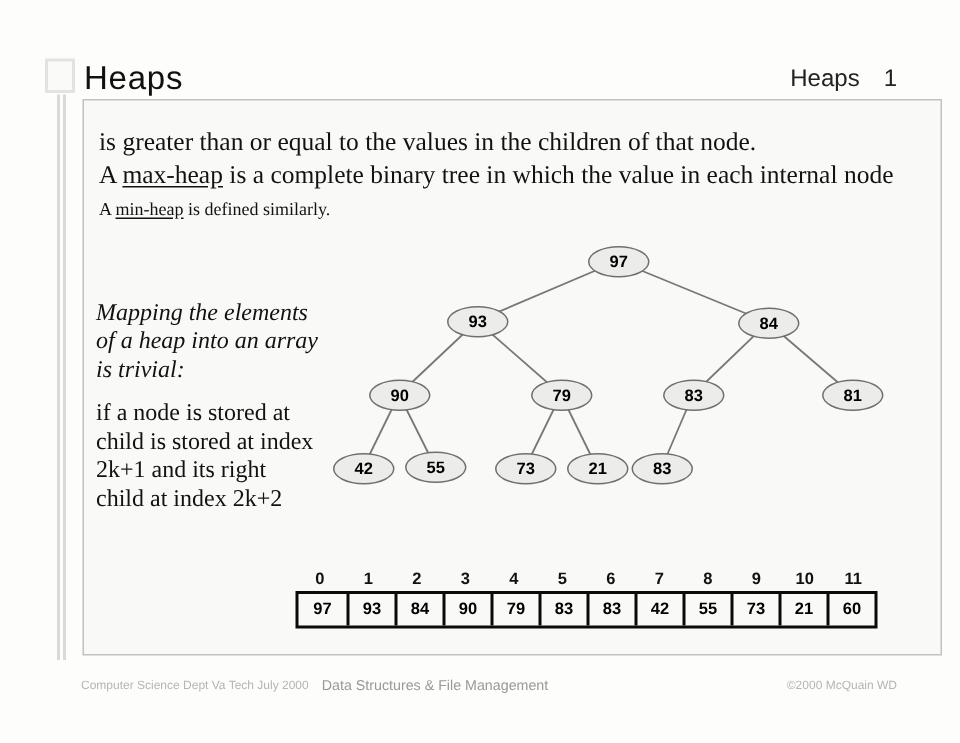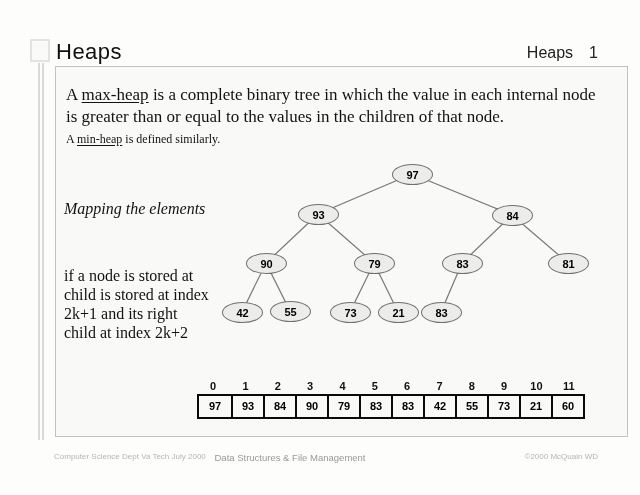--- a/index.html
+++ b/index.html
@@ -91,29 +91,31 @@
   <div class="page-title">Heaps</div>
 
   <div class="header-right">
     <span>Heaps</span>
     <span>1</span>
   </div>
 
   <div class="content-box"></div>
 
   <div class="intro-p1 serif">
+    <span class="l">is greater than or equal to the values in the children of that node.</span>
     <span class="l"><span>A </span><span class="uline">max-heap</span><span> is a complete binary tree in which the value in each internal node</span></span>
-    <span class="l">is greater than or equal to the values in the children of that node.</span>
   </div>
   <div class="intro-p2 serif">
     <span>A </span><span class="uline">min-heap</span><span> is defined similarly.</span>
   </div>
 
   <div class="map-p1 mapping serif">
     <span class="l">Mapping the elements</span>
+    <span class="l">of a heap into an array</span>
+    <span class="l">is trivial:</span>
   </div>
   <div class="map-p2 mapping serif">
     <span class="l">if a node is stored at</span>
     <span class="l">child is stored at index</span>
     <span class="l">2k+1 and its right</span>
     <span class="l">child at index 2k+2</span>
   </div>
 
   <svg class="tree-svg" viewBox="0 0 640 495">
     <g stroke="#777775" stroke-width="1.2">

